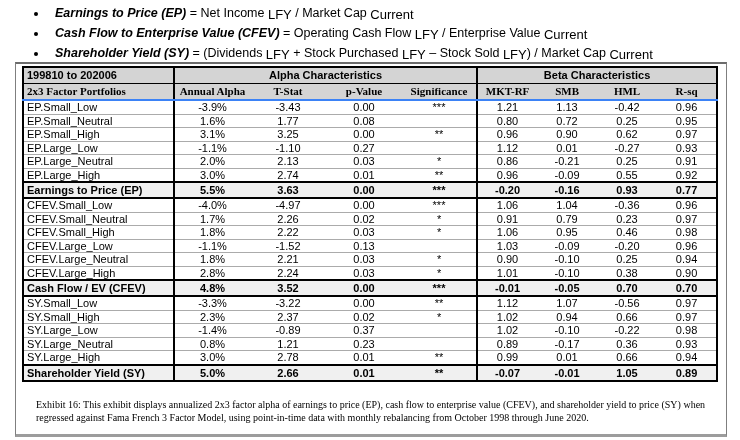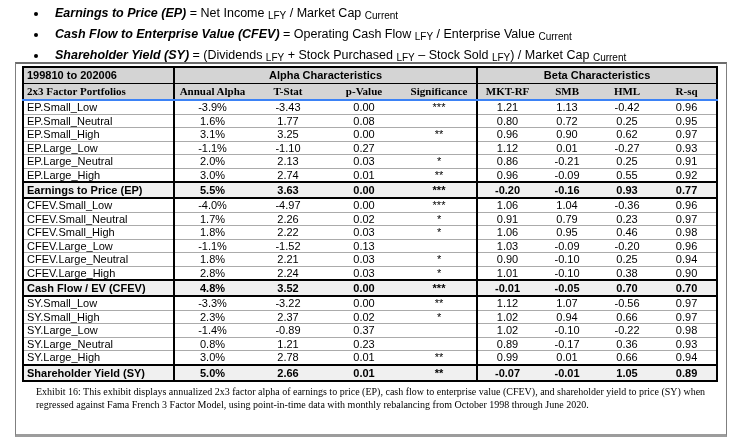--- a/index.html
+++ b/index.html
@@ -4,31 +4,31 @@
 <style>
   * { box-sizing: border-box; margin: 0; padding: 0; }
   html, body { width: 740px; height: 440px; background: #ffffff; overflow: hidden; }
   body { font-family: "Liberation Sans", sans-serif; color: #000; position: relative; }
 
   
   .formulas { position: absolute; top: 4px; left: 30px; width: 700px; }
   .formulas ul { list-style: disc; padding-left: 18px; }
   .formulas li { font-size: 12.5px; line-height: 18.5px; padding-left: 7px; white-space: nowrap; }
   .formulas .term { font-weight: bold; font-style: italic; }
-  .formulas .sub { font-size: 10px; vertical-align: -1.5px; }
+  .formulas .sub { font-size: 13px; vertical-align: -1.5px; }
 
   
   .outer-box {
     position: absolute; left: 15px; top: 62px; width: 712px; height: 375px;
     border: 1px solid #7f7f7f; border-top: 2px solid #6c6c6c; border-bottom: 3px solid #9c9c9c;
     background: #ffffff;
   }
 
   
-  table.factor { border-collapse: collapse; table-layout: fixed; width: 694px; margin: 2px 0 3px 6px; border: 2px solid #000; }
+  table.factor { border-collapse: collapse; table-layout: fixed; width: 694px; margin: 2px 0 16px 6px; border: 2px solid #000; }
   th, td { font-size: 11px; padding: 0 3px; text-align: center; white-space: nowrap; overflow: hidden; }
   thead th { background: #d4d4d4; font-weight: bold; height: 15px; line-height: 15px; }
   thead tr.group-row th { border-bottom: 1px solid #000; }
   thead tr.col-row th { border-bottom: 2px solid #3b82f6; font-family: Liberation Serif, serif; }
   td { height: 12px; line-height: 12.5px; }
   .left { text-align: left; }
   tr.data-row { border-bottom: 1px solid #ababab; }
   tr.summary-row { background: #f0f0f0; font-weight: bold; border-top: 2px solid #000; border-bottom: 2px solid #000; }
   tr.summary-row td { height: 14px; line-height: 14px; }
   .alpha-start, .beta-start { border-left: 2px solid #000; }

